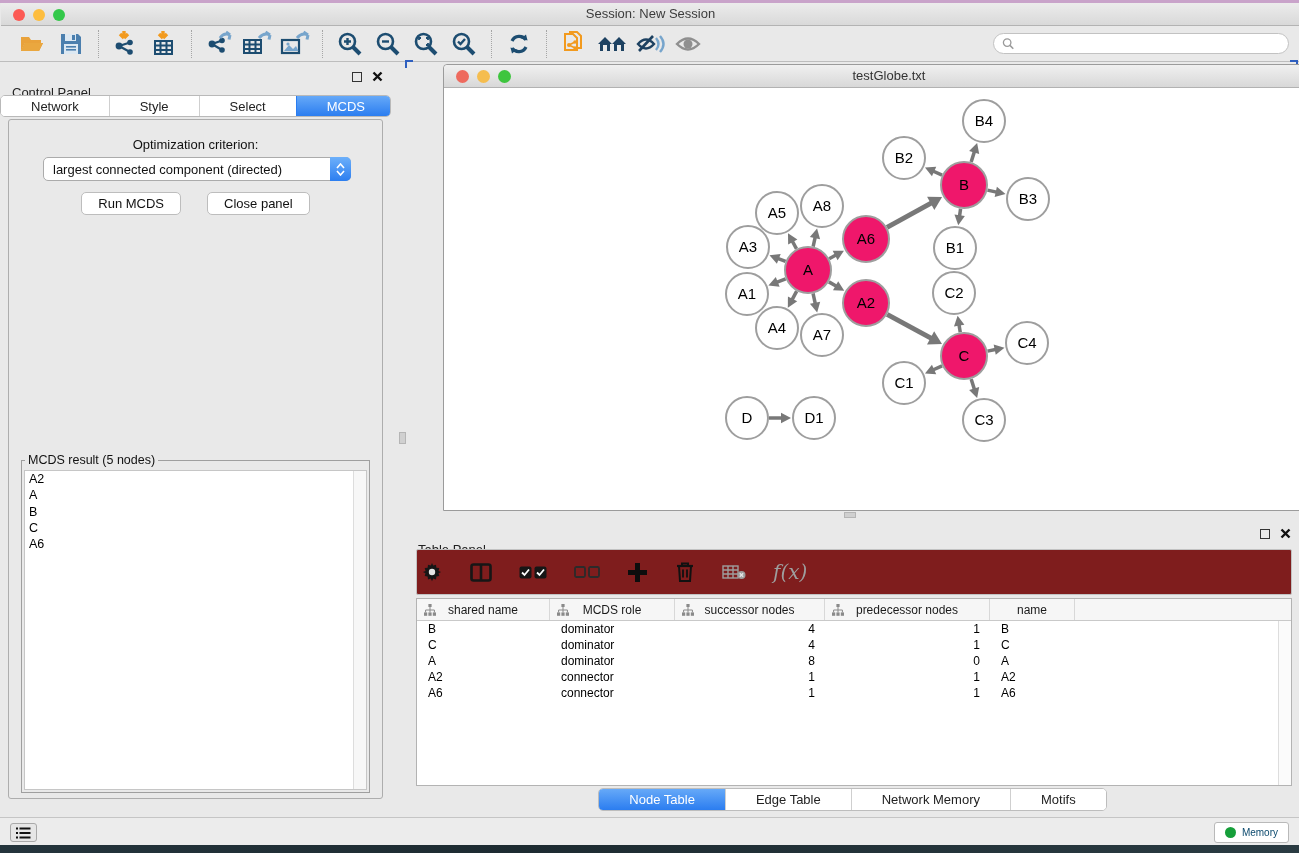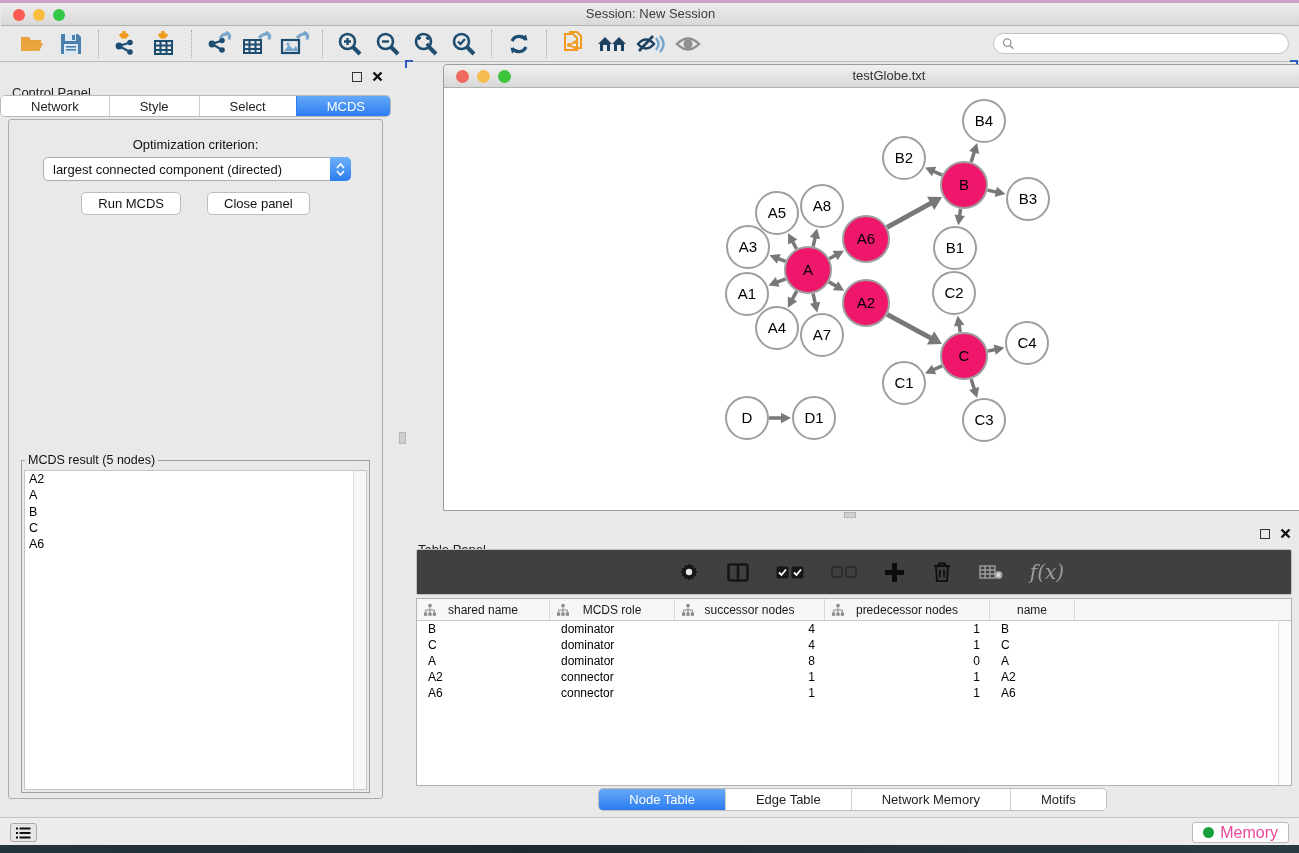--- a/index.html
+++ b/index.html
@@ -105,22 +105,22 @@
   .net-canvas { position:absolute; left:0; right:0; top:24px; bottom:0; }
   .corner { width:8px; height:8px; }
   .corner.tl { left:405px; top:60px; border-left:2px solid #2e5fbf; border-top:2px solid #2e5fbf; }
   .corner.tr { left:1290px; top:60px; border-right:2px solid #2e5fbf; border-top:2px solid #2e5fbf; }
   .resize-grip { position:absolute; right:2px; bottom:2px; width:13px; height:13px; }
 
   
   .tpanel { left:406px; top:519px; width:893px; height:298px; background:#e9e9e9; }
   .tp-toolbar {
     position:absolute; left:10px; right:7px; top:30px; height:46px;
-    background:#404040; border:1px solid #c2c2c2; border-radius:2px;
-    display:flex; align-items:center; padding-left:34px; gap:27px;justify-content:center;
+    background:#7f1d1d; border:1px solid #c2c2c2; border-radius:2px;
+    display:flex; align-items:center; padding-left:4px; gap:27px;
   }
   .tico { display:flex; align-items:center; justify-content:center; height:28px; }
   .fx { font-family:"DejaVu Serif",serif; font-style:italic; font-size:20px; color:#9e9e9e; }
   .tablebox {
     position:absolute; left:10px; right:7px; top:79px; height:188px;
     background:#fff; border:1px solid #b3b3b3;
   }
   .thead { display:flex; height:22px; background:#f6f6f6; border-bottom:1px solid #c9c9c9; }
   .th {
     position:relative; border-right:1px solid #d8d8d8; font-size:12px; color:#1a1a1a;
@@ -139,21 +139,21 @@
   
   .statusbar { left:0; top:817px; width:1299px; height:28px; background:#ececec; border-top:1px solid #c5c5c5; }
   .listbtn {
     position:absolute; left:10px; top:5px; width:27px; height:19px;
     border:1px solid #a9a9a9; background:#e6e6e6; border-radius:3px;
     display:flex; align-items:center; justify-content:center;
   }
   .membtn {
     position:absolute; right:10px; top:4px; height:21px; background:#fff;
     border:1px solid #b9b9b9; border-radius:3px; display:flex; align-items:center;
-    gap:6px; padding:0 10px; font-size:16px; color:#ec4899;
+    gap:6px; padding:0 10px; font-size:10px; color:#0c4a6e;
   }
   .memdot { width:11px; height:11px; border-radius:50%; background:#169f3a; }
   .desktop-strip-bottom { left:0; top:845px; width:1299px; height:8px; background:linear-gradient(90deg,#24343c,#1d2b31 40%,#2a3b42); }
 </style>
 </head>
 <body>
 
 <div class="abs desktop-strip-top"></div>
 <div class="abs titlebar">
   <div class="lights">

